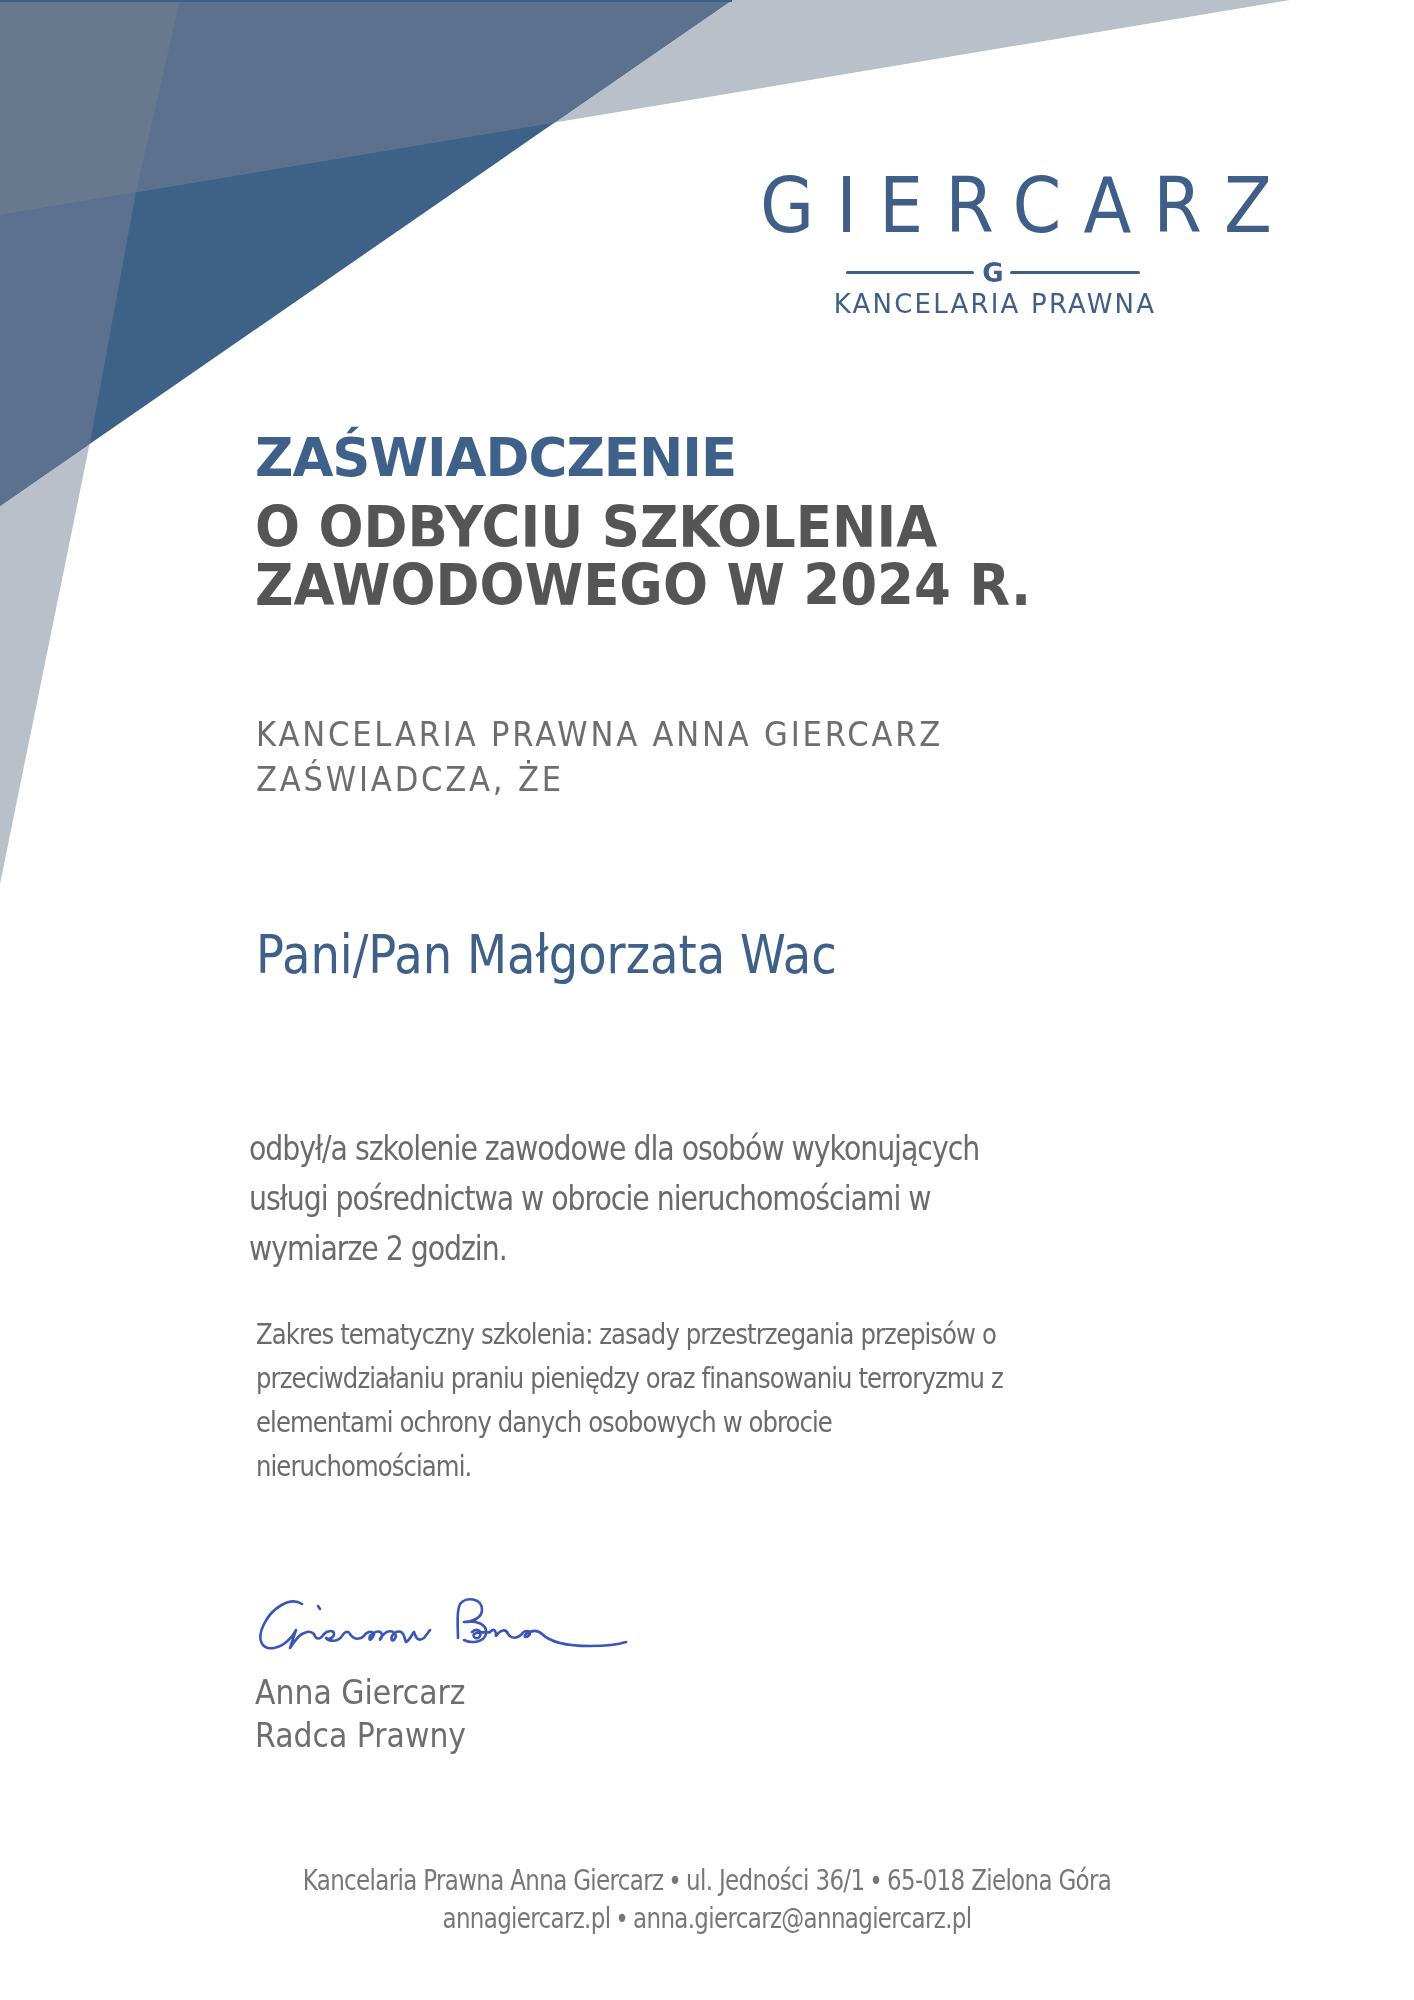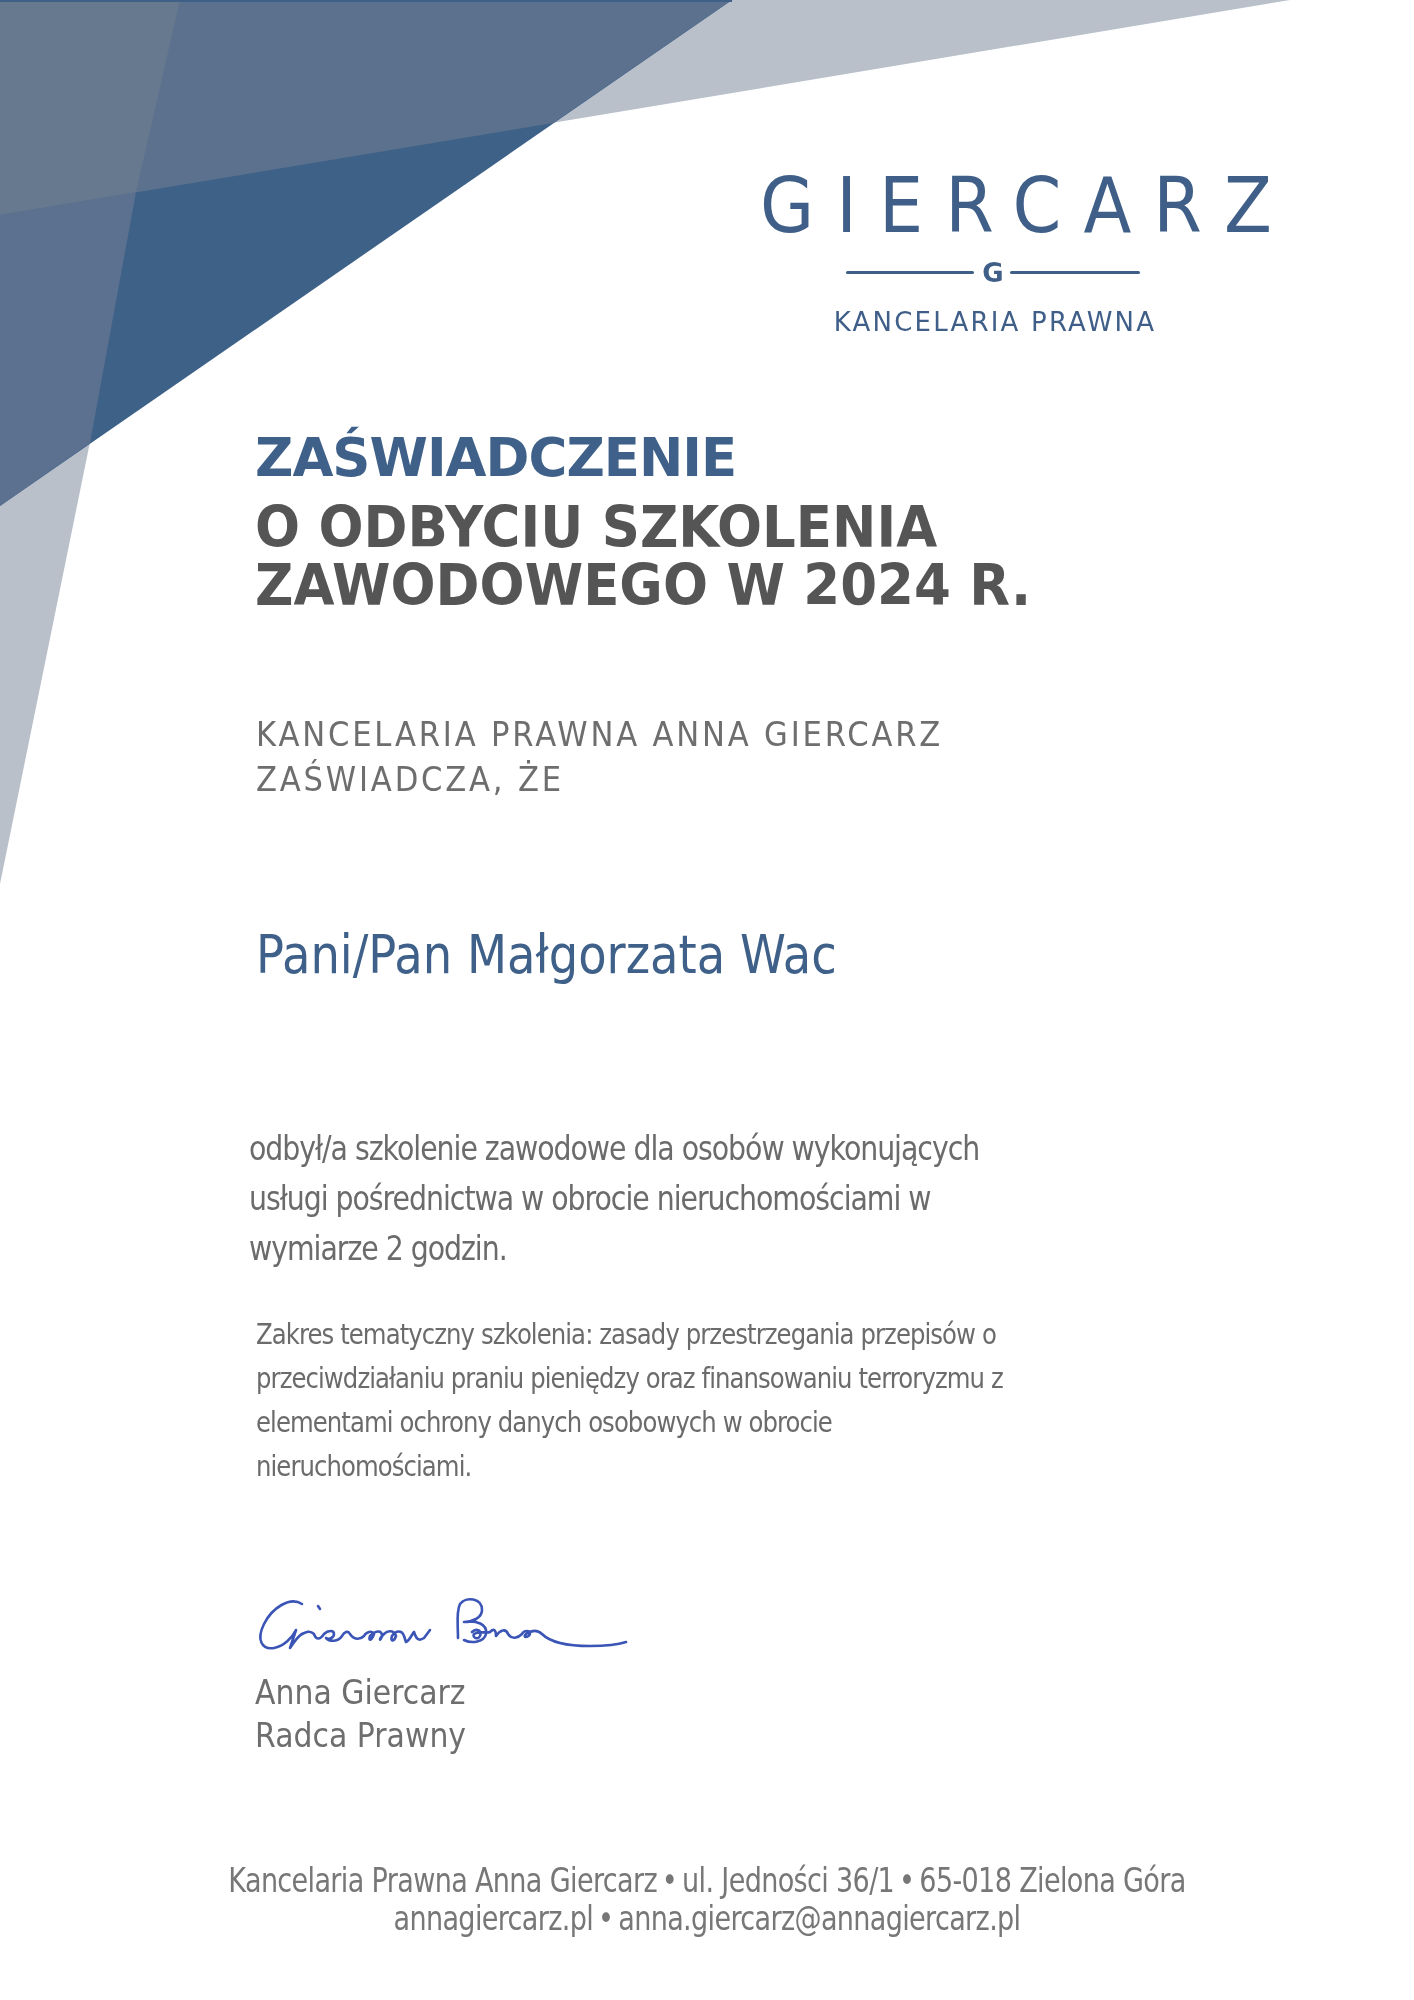--- a/index.html
+++ b/index.html
@@ -12,21 +12,21 @@
   .logo-word { left: 738px; top: 166px; width: 520px; text-align: center;
     font-family: "DejaVu Sans", sans-serif; font-size: 76px; line-height: 80px;
     letter-spacing: 24px; color: #3f5f88; font-weight: normal; white-space: nowrap;
     padding-left: 24px; transform: scaleX(0.92); transform-origin: left center; }
   .logo-rule { top: 263px; left: 846px; width: 294px; height: 20px; }
   .logo-rule .line { position: absolute; top: 8px; height: 3px; background: #3f5f88; border-radius: 2px; }
   .logo-rule .line.l { left: 0; width: 128px; }
   .logo-rule .line.r { left: 164px; width: 130px; }
   .logo-rule .g { position: absolute; left: 134px; top: -3px; width: 26px; text-align: center;
     font-family: "DejaVu Sans", sans-serif; font-size: 26px; font-weight: bold; color: #3f5f88; line-height: 26px; }
-  .logo-sub { left: 800px; top: 307px; width: 390px; text-align: center;
+  .logo-sub { left: 800px; top: 289px; width: 390px; text-align: center;
     font-family: "DejaVu Sans", sans-serif; font-size: 26px; letter-spacing: 2.2px;
     color: #3f5f88; white-space: nowrap; }
 
   
   .title-1 { left: 255px; top: 428px; font-family: "DejaVu Sans", sans-serif; font-weight: bold;
     font-size: 54px; line-height: 60px; color: #3f6189; letter-spacing: -1px; white-space: nowrap;
     transform: scaleX(0.98); transform-origin: left; }
   .title-2 { left: 255px; top: 498px; font-family: "DejaVu Sans", sans-serif; font-weight: bold;
     font-size: 57px; line-height: 58px; color: #555555; white-space: nowrap;
     transform: scaleX(0.93); transform-origin: left; }
@@ -47,21 +47,21 @@
     font-size: 29px; line-height: 44px; color: #6b6b6b; letter-spacing: -1.1px;
     transform: scaleX(0.84); transform-origin: left; }
 
   .signature { left: 250px; top: 1590px; width: 380px; height: 75px; }
   .signer-name { left: 255px; top: 1670px; font-family: "DejaVu Sans", sans-serif; font-size: 34px;
     line-height: 44px; color: #6e6e6e; white-space: nowrap; transform: scaleX(0.88); transform-origin: left; }
   .signer-role { left: 255px; top: 1713px; font-family: "DejaVu Sans", sans-serif; font-size: 34px;
     line-height: 44px; color: #6e6e6e; white-space: nowrap; transform: scaleX(0.88); transform-origin: left; }
 
   .footer { left: 0; top: 1862px; width: 1414px; text-align: center;
-    font-family: "DejaVu Sans", sans-serif; font-size: 33px; line-height: 38px; color: #777777; }
+    font-family: "DejaVu Sans", sans-serif; font-size: 28px; line-height: 38px; color: #777777; }
   .footer .row { display: block; white-space: nowrap; transform: scaleX(0.82); transform-origin: center; letter-spacing: -0.8px; }
   .footer .sep { padding: 0 6px; }
 </style>
 </head>
 <body>
 
 <svg class="bg-shapes" width="1414" height="2000" viewBox="0 0 1414 2000" xmlns="http://www.w3.org/2000/svg">
 
   <polygon points="0,0 1290,0 0,215" fill="#b9c0ca"></polygon>
 

